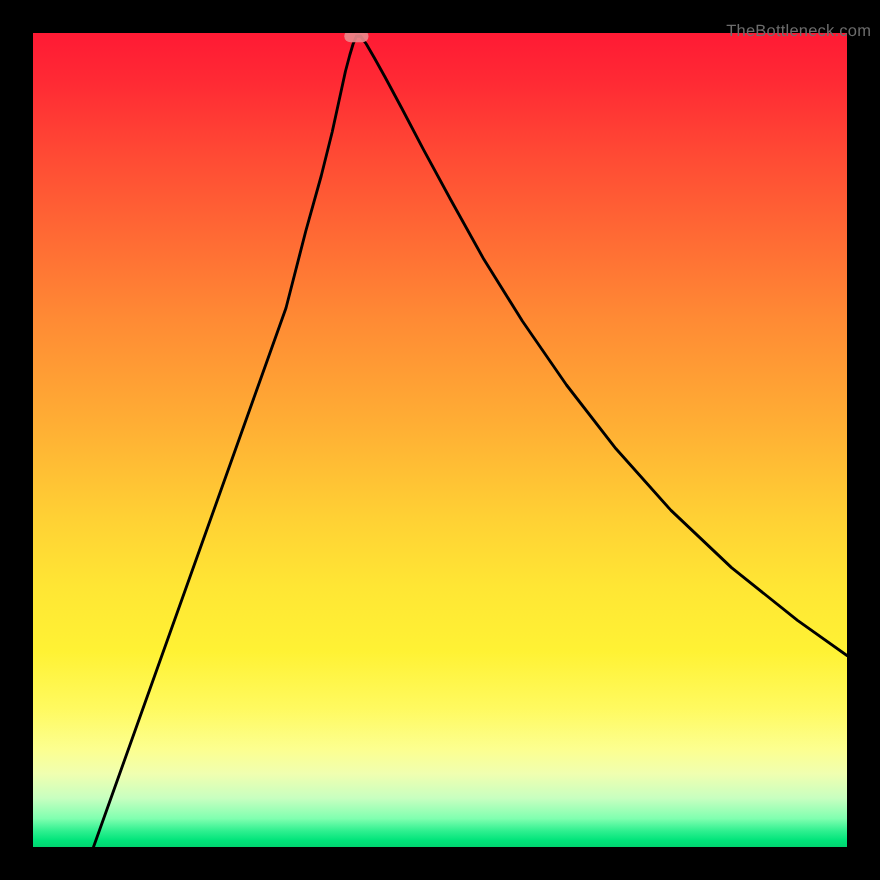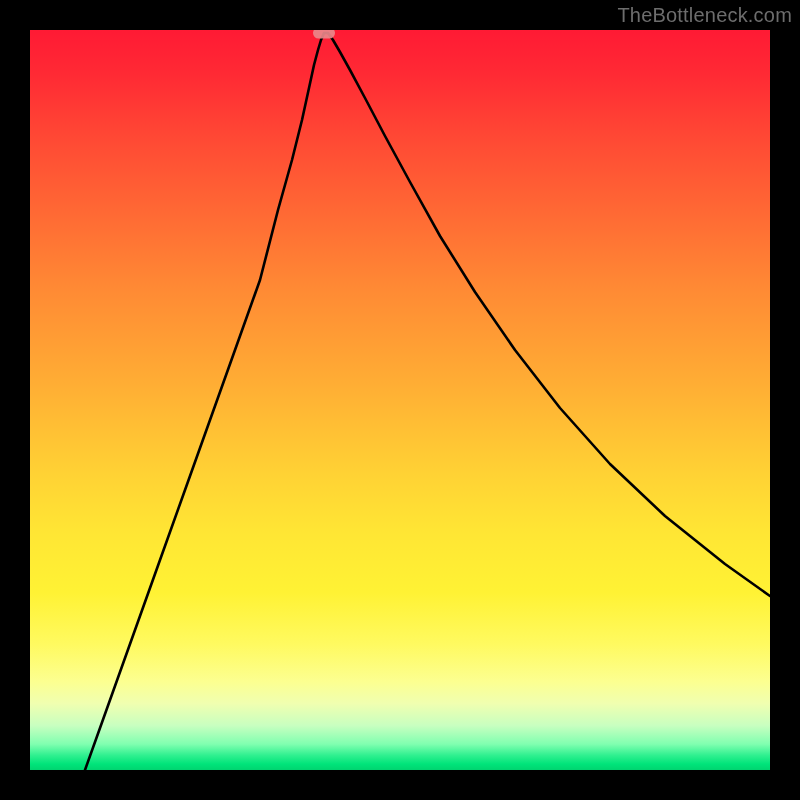--- a/index.html
+++ b/index.html
@@ -63,23 +63,23 @@
     position: absolute;
     width: 22px;
     height: 11px;
     border-radius: 6px;
     transform: translate(-50%, -50%);
     background: #e9878a;
     opacity: 0.92;
   }
   .watermark {
     position: absolute;
-    top: 4px;
+    top: 20px;
     right: 8px;
-    font-size: 20px;
+    font-size: 15px;
     font-weight: 500;
     color: #6d6d6d;
     letter-spacing: 0.2px;
     user-select: none;
   }
 </style>
 </head>
 <body>
 
 <div class="frame">

